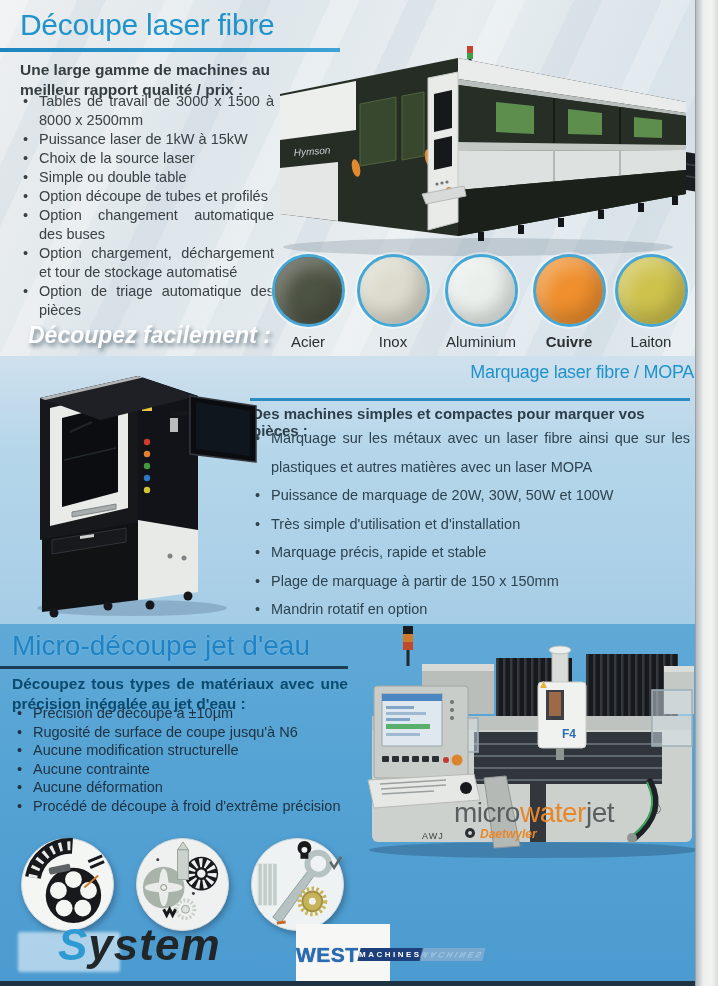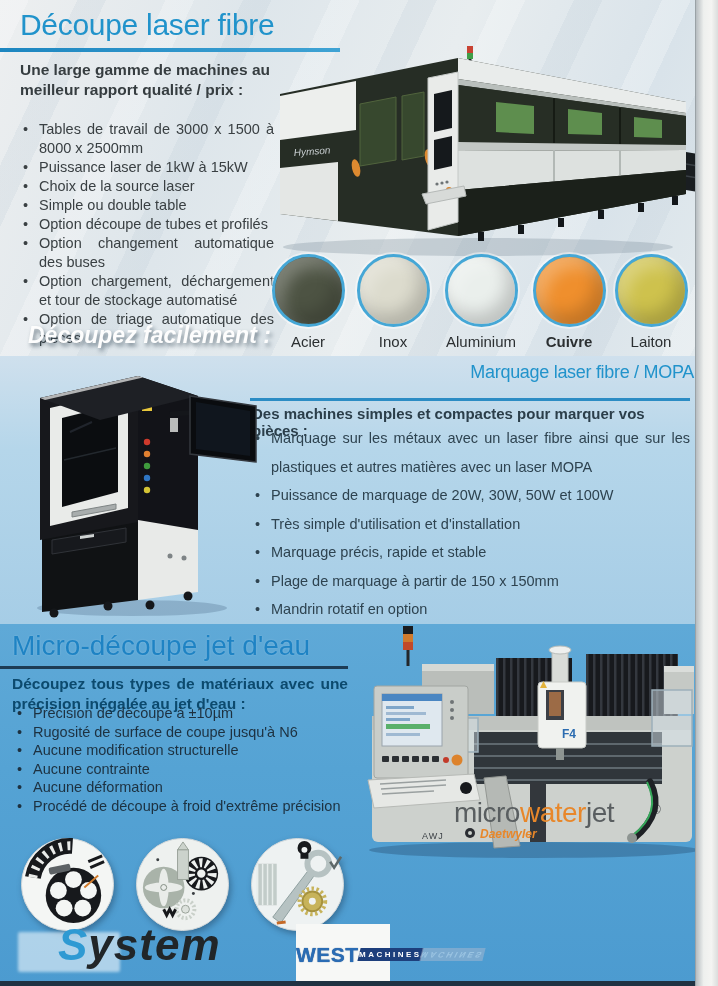--- a/index.html
+++ b/index.html
@@ -33,21 +33,21 @@
   
   .intro { position:absolute; font-weight:bold; text-align:justify; }
   .i1 { left:20px; top:60px; width:250px; font-size:15.5px; line-height:1.32; color:#363d40; }
   .i2 { left:252px; top:405px; width:438px; font-size:15px; color:#2b3e4a; text-align:left; }
   .i3 { left:12px; top:674px; width:336px; font-size:15.5px; line-height:1.3; color:#0c4a6e; }
 
   
   .list { position:absolute; list-style:none; }
   .list li { position:relative; padding-left:19px; }
   .list li::before { content:"\2022"; position:absolute; left:3px; }
-  .l1 { left:20px; top:92px; width:254px; font-size:14.5px; line-height:19px; color:#3a4043; text-align:justify;margin-top:28px; }
+  .l1 { left:20px; top:92px; width:254px; font-size:14.5px; line-height:19px; color:#3a4043; text-align:justify; }
   .l2 { left:252px; top:424px; width:438px; font-size:14.5px; line-height:28.5px; color:#2e4350; text-align:justify; }
   .l3 { left:14px; top:704px; width:332px; font-size:14.5px; line-height:18.5px; color:#1d3140; }
 
   .cut-easily { position:absolute; left:28px; top:322px; font-size:23px; font-weight:bold; font-style:italic;
     color:#fdfdfd; text-shadow:2px 3px 4px rgba(40,60,75,.6); }
 
   
   .mat-item { position:absolute; top:254px; width:92px; text-align:center; }
   .mat-circle { width:73px; height:73px; margin:0 auto; border-radius:50%;
     border:3px solid #45a7d6;

